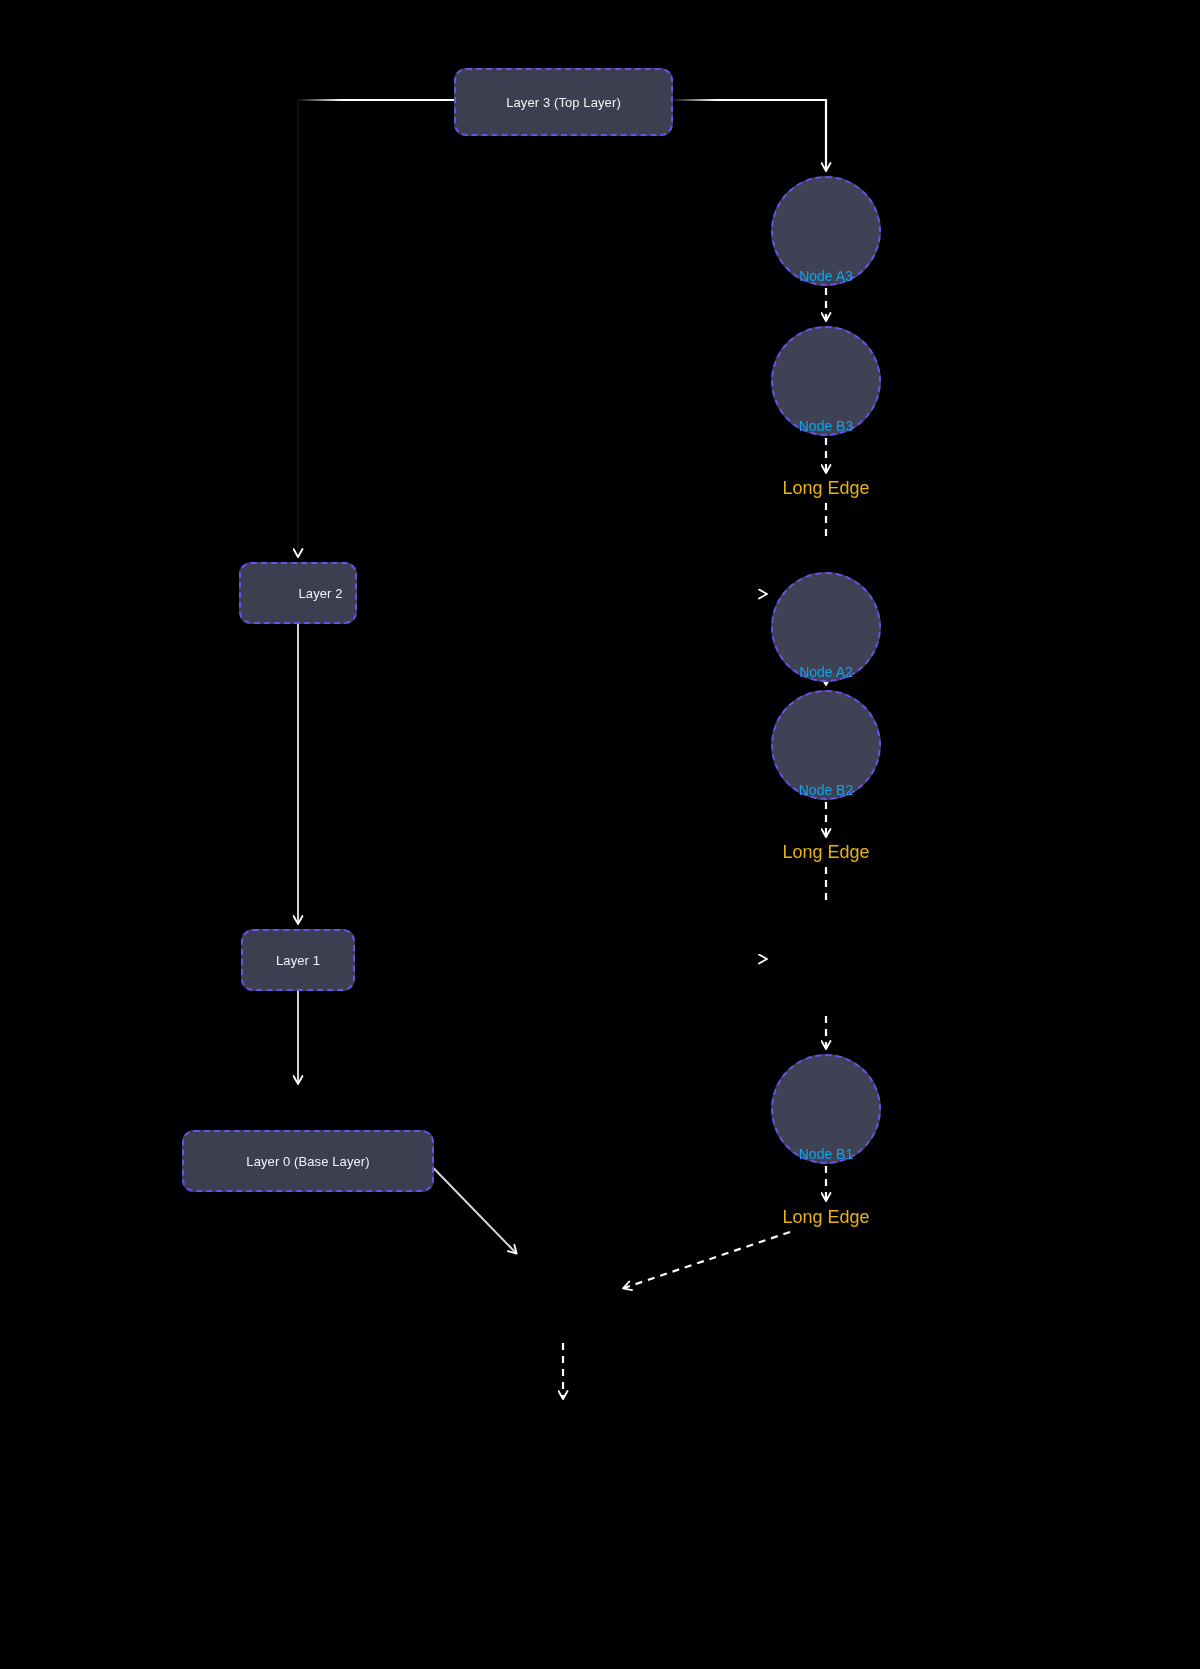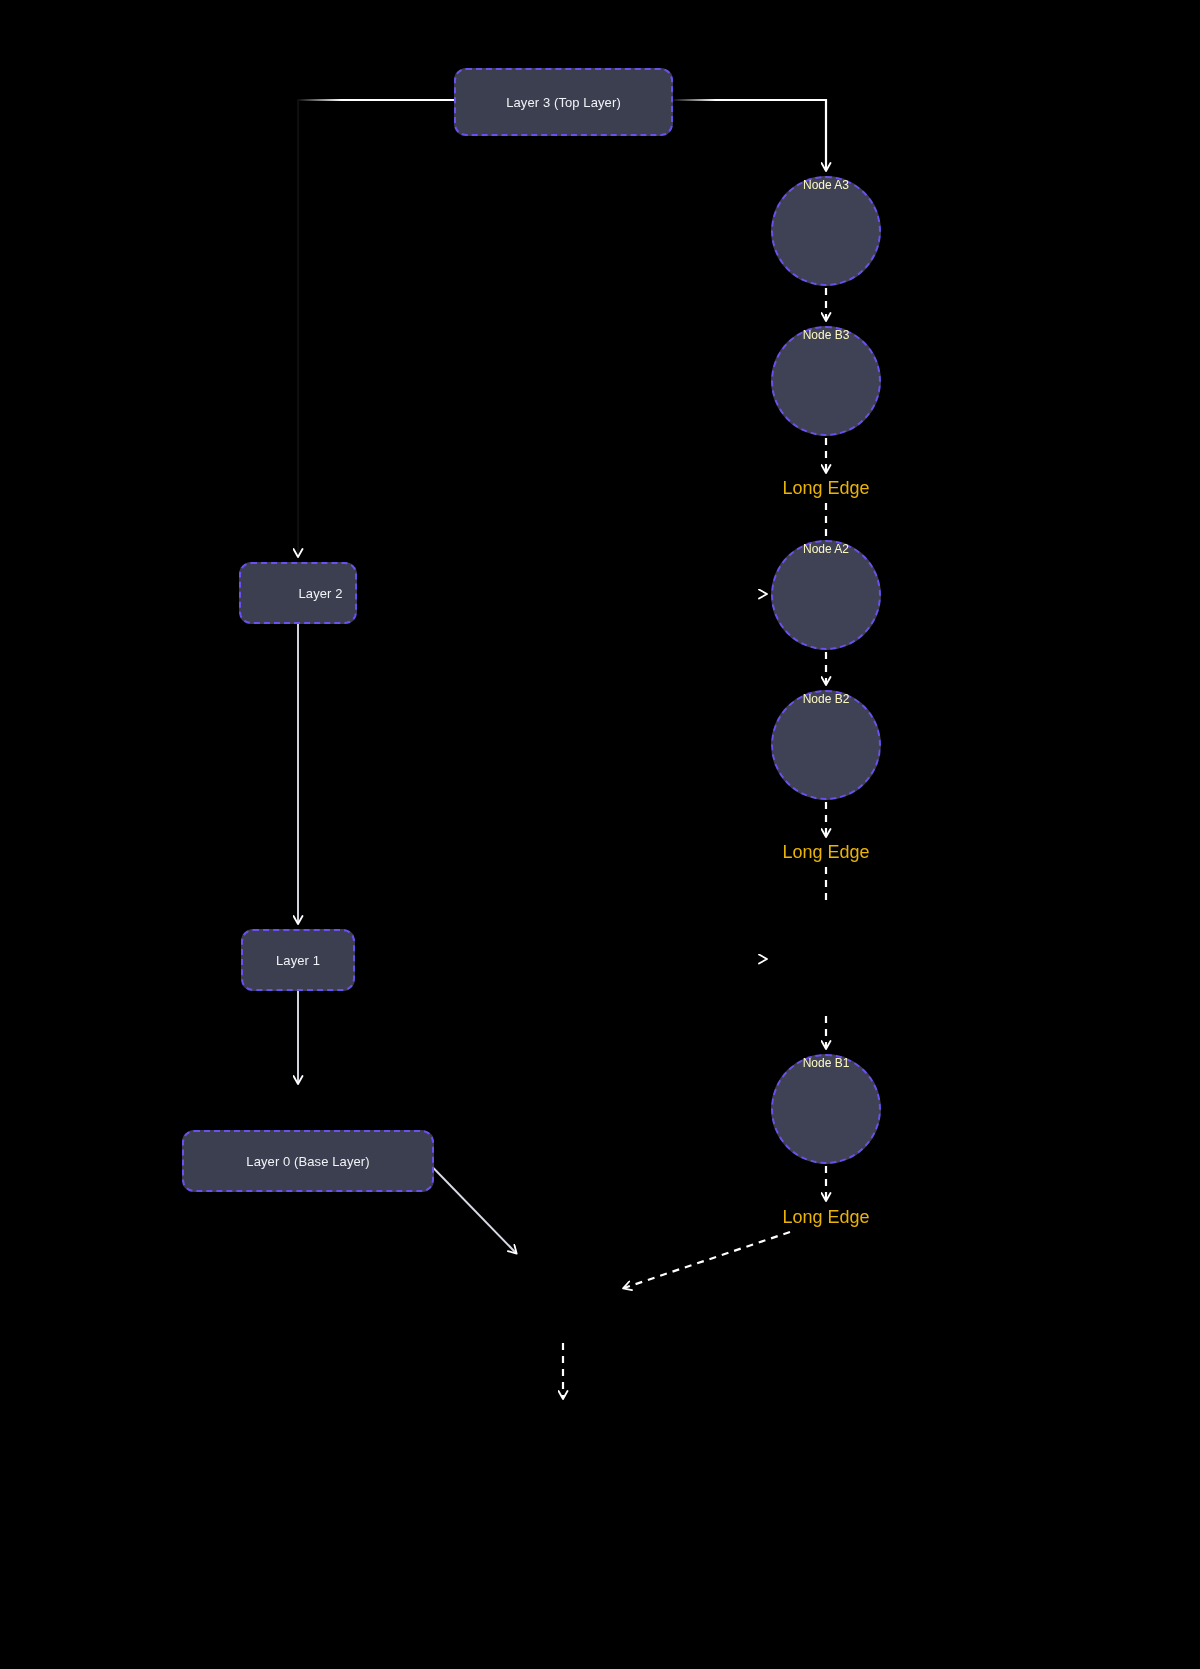--- a/index.html
+++ b/index.html
@@ -22,23 +22,23 @@
     font-size:13px;
     letter-spacing:.1px;
     white-space:nowrap;
   }
   .node-circle{
     position:absolute;
     box-sizing:border-box;
     background:#3e4254;
     border:2.5px dashed #6c4ff0;
     border-radius:50%;
-    color:#fef9c3;
-    display:flex;align-items:flex-start;justify-content:center;
-    font-size:12px;
+    color:#0ea5e9;
+    display:flex;align-items:flex-end;justify-content:center;
+    font-size:14px;
     white-space:nowrap;
   }
   .edge-label{
     position:absolute;
     color:#eab308;
     font-size:18px;
     white-space:nowrap;
     transform:translate(-50%,-50%);
     background:#000;
     padding:0 6px;
@@ -118,21 +118,21 @@
   <div class="node-box" style="left:182px;top:1130px;width:252px;height:62px;">
     <span>Layer 0 (Base Layer)</span>
   </div>
 
   <div class="node-circle" style="left:771px;top:176px;width:110px;height:110px;">
     <span>Node A3</span>
   </div>
   <div class="node-circle" style="left:771px;top:326px;width:110px;height:110px;">
     <span>Node B3</span>
   </div>
-  <div class="node-circle" style="left:771px;top:540px;width:110px;height:110px;">
+  <div class="node-circle" style="left:771px;top:572px;width:110px;height:110px;">
     <span>Node A2</span>
   </div>
   <div class="node-circle" style="left:771px;top:690px;width:110px;height:110px;">
     <span>Node B2</span>
   </div>
   <div class="node-circle" style="left:771px;top:1054px;width:110px;height:110px;">
     <span>Node B1</span>
   </div>
 
   <div class="edge-label" style="left:826px;top:488px;">Long Edge</div>

